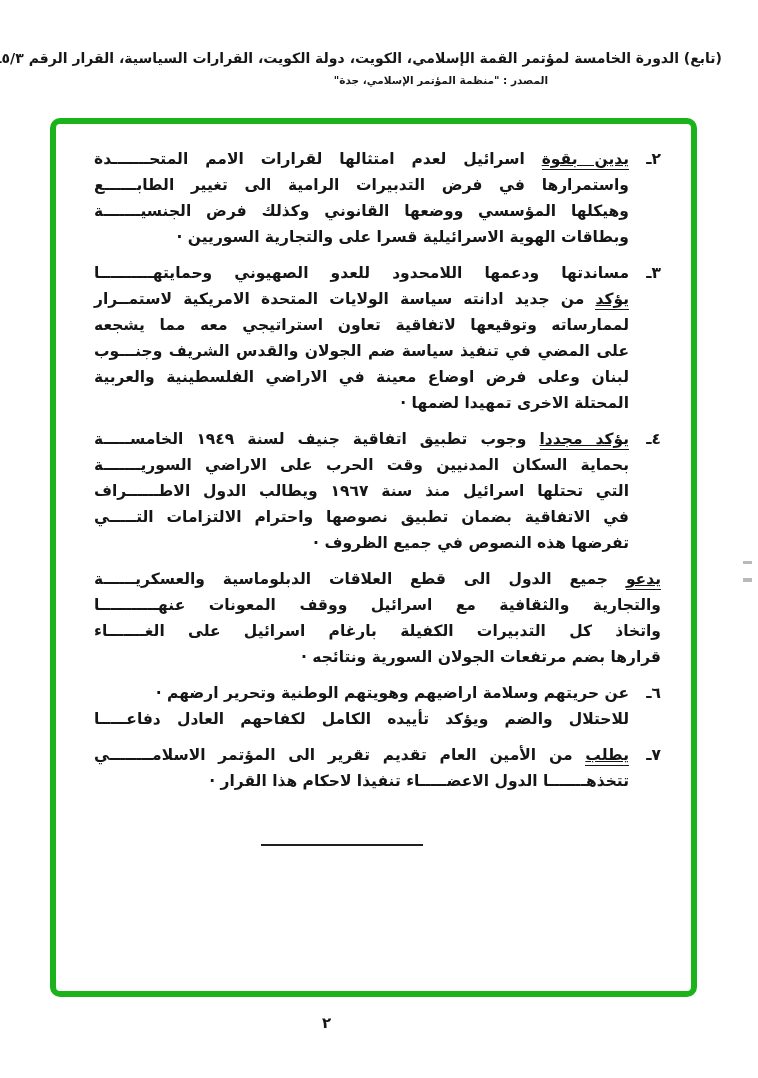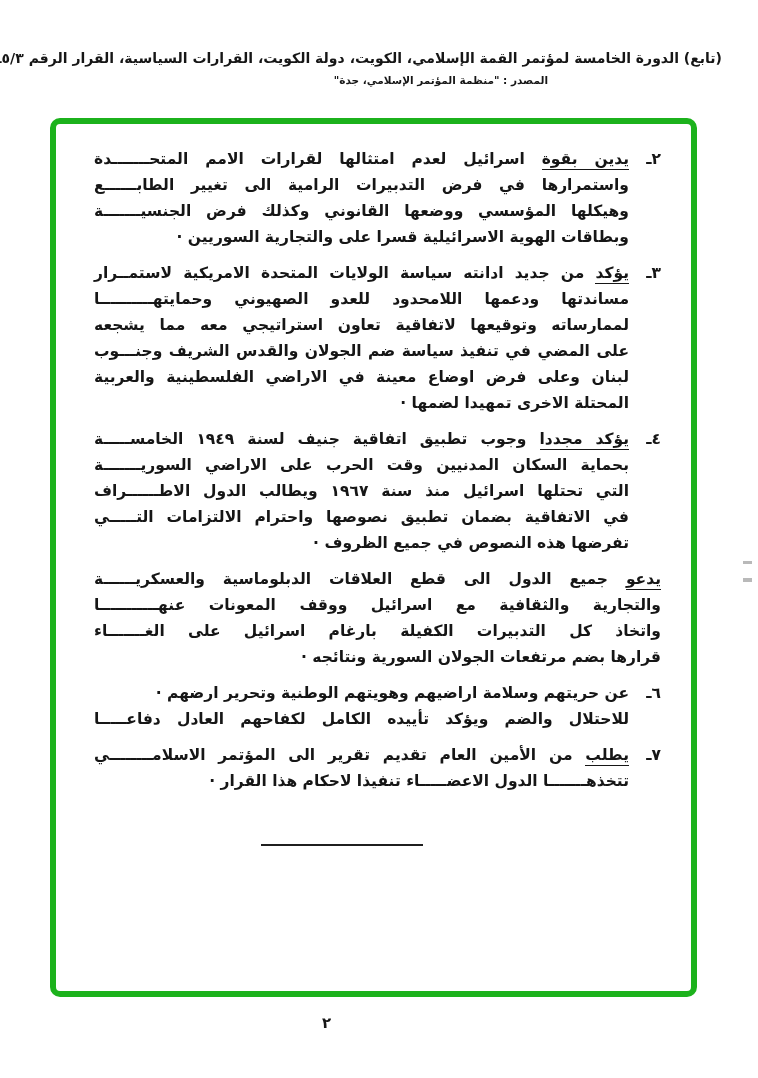--- a/index.html
+++ b/index.html
@@ -20,21 +20,21 @@
   .doc-box{
     position:absolute;left:50px;top:118px;width:647px;height:879px;
     box-sizing:border-box;border:6px solid #1cb21c;border-radius:10px;
     padding:22px 30px 0 38px;direction:rtl;overflow:hidden;background:#fff;
   }
   .item{display:flex;margin-bottom:10px;font-size:15.5px;line-height:26px;}
   .num{flex:0 0 32px;}
   .lines{flex:1;min-width:0;}
   .line{text-align:justify;text-align-last:justify;}
   .line.last{text-align:right;text-align-last:right;}
-  .lead{border-bottom:1.6px solid #161616;padding-bottom:1px;}
+  .lead{border-bottom:1.6px solid #161616;padding-bottom:1px;text-decoration:underline;}
   .divider{
     width:162px;border:0;border-top:2.2px solid #1f1f1f;
     margin:50px auto 0;position:relative;left:-36px;
   }
   .pagenum{position:absolute;left:322px;top:1014px;font-size:15px;}
   .speck{position:absolute;background:#b9b9b9;}
   .speck.s1{left:743px;top:561px;width:9px;height:3px;}
   .speck.s2{left:743px;top:578px;width:9px;height:4px;}
 </style>
 </head>
@@ -52,22 +52,22 @@
         <div class="lines">
           <div class="line"><span class="lead">يدين بقوة</span> اسرائيل لعدم امتثالها لقرارات الامم المتحـــــــدة</div>
           <div class="line">واستمرارها في فرض التدبيرات الرامية الى تغيير الطابــــــع</div>
           <div class="line">وهيكلها المؤسسي ووضعها القانوني وكذلك فرض الجنسيـــــــة</div>
           <div class="line last">وبطاقات الهوية الاسرائيلية قسرا على والتجارية السوريين ·</div>
         </div>
       </div>
       <div class="item">
         <span class="num">٣ـ</span>
         <div class="lines">
+          <div class="line">مساندتها ودعمها اللامحدود للعدو الصهيوني وحمايتهــــــــــا</div>
           <div class="line"><span class="lead">يؤكد</span> من جديد ادانته سياسة الولايات المتحدة الامريكية لاستمــرار</div>
-          <div class="line">مساندتها ودعمها اللامحدود للعدو الصهيوني وحمايتهــــــــــا</div>
           <div class="line">لممارساته وتوقيعها لاتفاقية تعاون استراتيجي معه مما يشجعه</div>
           <div class="line">على المضي في تنفيذ سياسة ضم الجولان والقدس الشريف وجنـــوب</div>
           <div class="line">لبنان وعلى فرض اوضاع معينة في الاراضي الفلسطينية والعربية</div>
           <div class="line last">المحتلة الاخرى تمهيدا لضمها ·</div>
         </div>
       </div>
       <div class="item">
         <span class="num">٤ـ</span>
         <div class="lines">
           <div class="line"><span class="lead">يؤكد مجددا</span> وجوب تطبيق اتفاقية جنيف لسنة ١٩٤٩ الخامســـــة</div>

